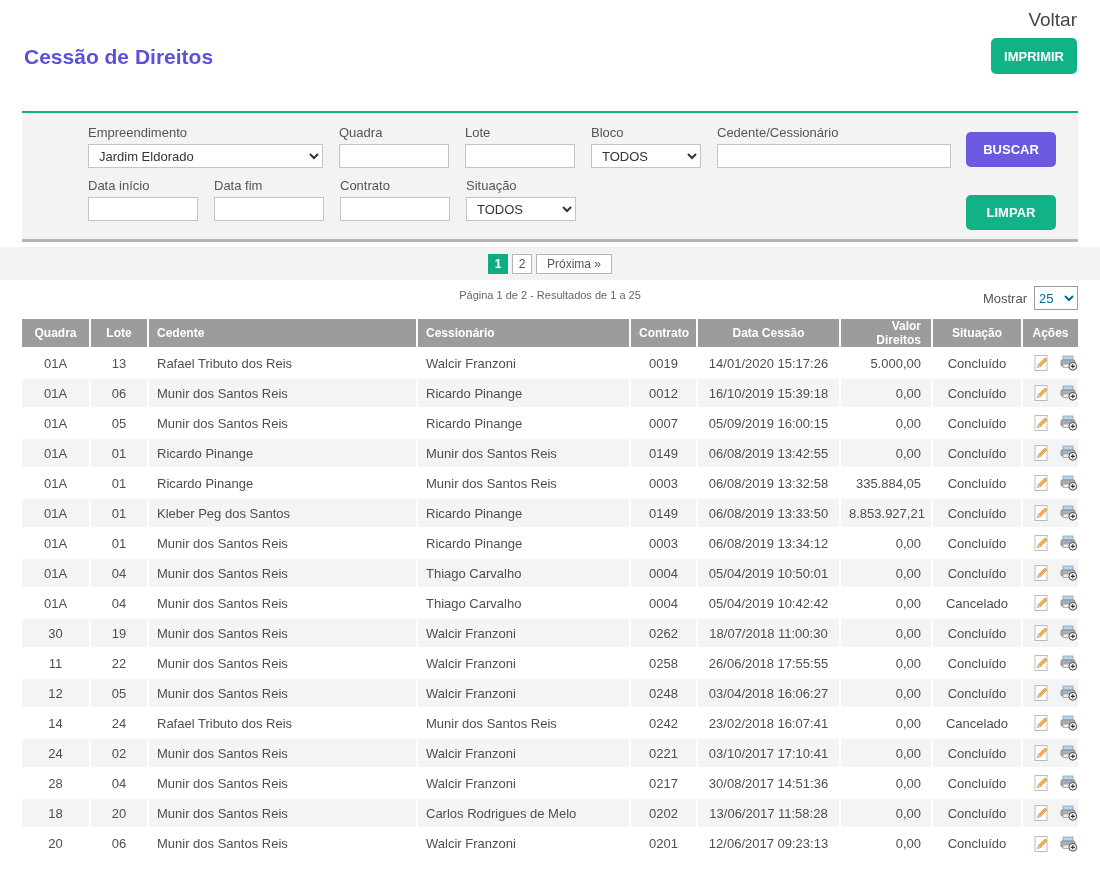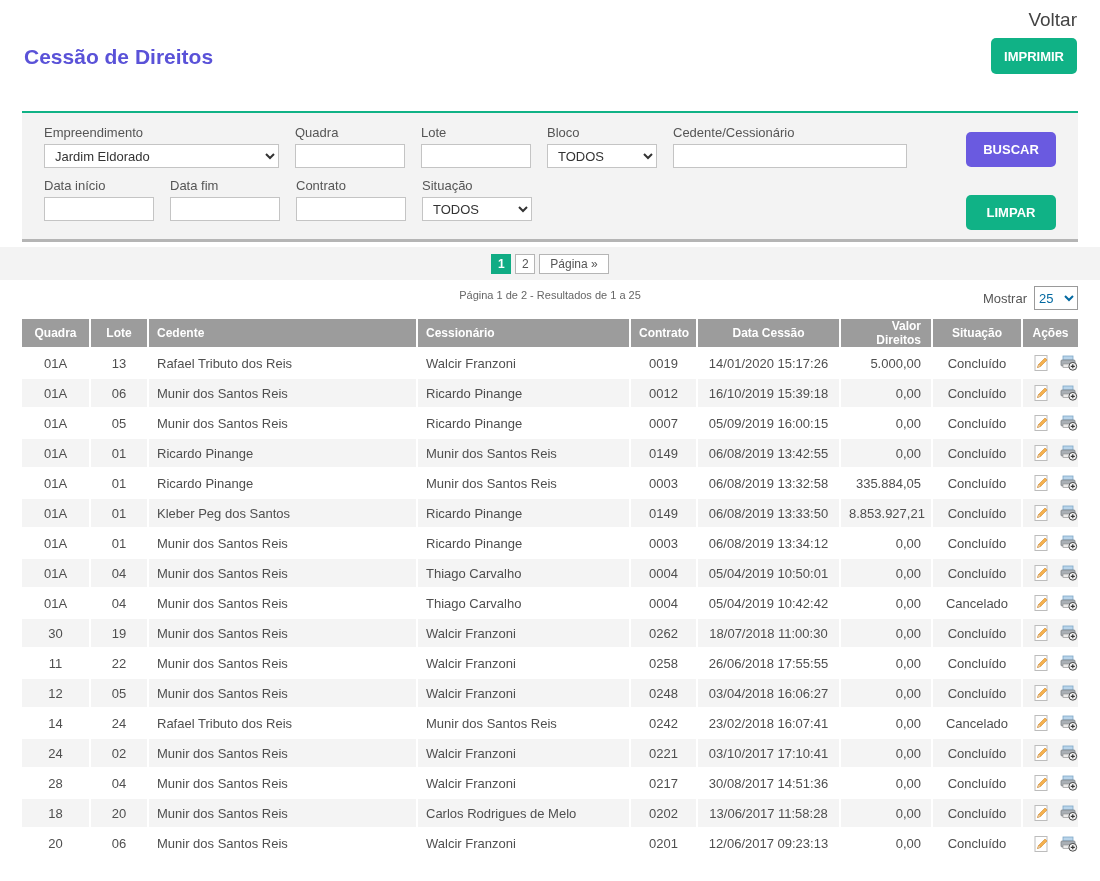--- a/index.html
+++ b/index.html
@@ -31,21 +31,21 @@
   .btn-imprimir { width: 86px; height: 36px; }
 
   .filter-panel {
     margin: 30px 22px 0 22px;
     background: #f3f3f3;
     border-top: 2px solid #10b286;
     border-bottom: 3px solid #b5b5b5;
     padding: 12px 22px 18px 22px;
     position: relative;
   }
-  .frow { display: flex; }
+  .frow { display: flex; margin-left: 44px; }
   .frow + .frow { margin-top: 10px; }
   .field { display: flex; flex-direction: column; margin-right: 16px; }
   .flabel { font-size: 13px; color: #555; margin-bottom: 4px; }
   .fctrl {
     height: 24px; border: 1px solid #c4c4c4; background: #fff;
     font-size: 13px; color: #333; padding: 2px 6px; border-radius: 0;
     font-family: "Liberation Sans", "DejaVu Sans", sans-serif;
   }
   .w235 { width: 235px; } .w235 .fctrl { width: 235px; }
   .w110 { width: 110px; } .w110 .fctrl { width: 110px; }
@@ -166,21 +166,21 @@
   </div>
   <div class="filter-buttons">
     <button class="btn btn-purple">BUSCAR</button>
     <button class="btn btn-green">LIMPAR</button>
   </div>
 </div>
 
 <div class="pagination-strip">
   <span class="page-btn active">1</span>
   <span class="page-btn">2</span>
-  <span class="page-btn next">Página »</span>
+  <span class="page-btn next">Próxima »</span>
 </div>
 
 <div class="results-row">
   <span class="summary">Página 1 de 2 - Resultados de 1 a 25</span>
   <span class="mostrar">
     <label>Mostrar</label>
     <select>
       <option>25</option>
     </select>
   </span>

